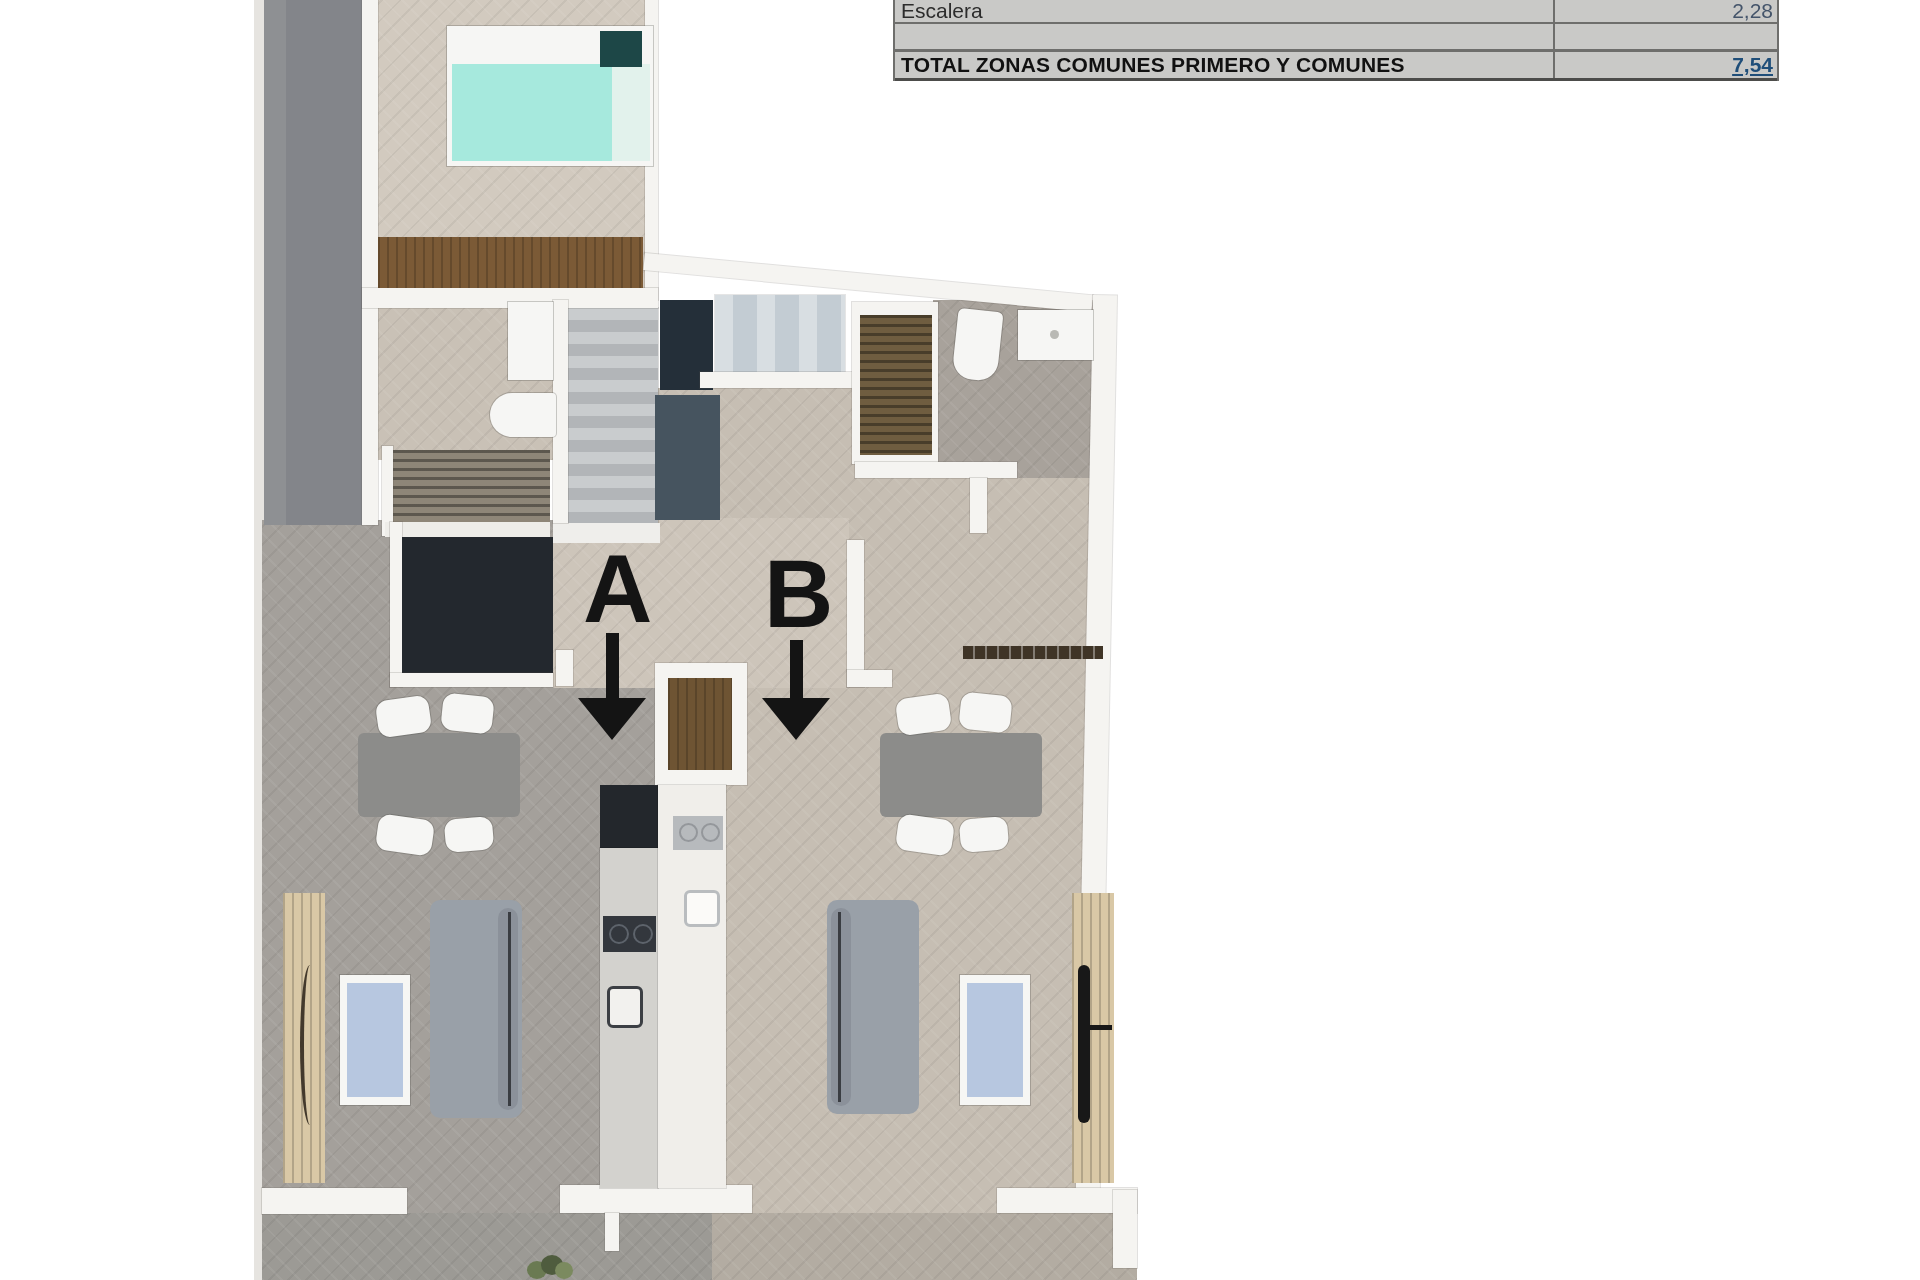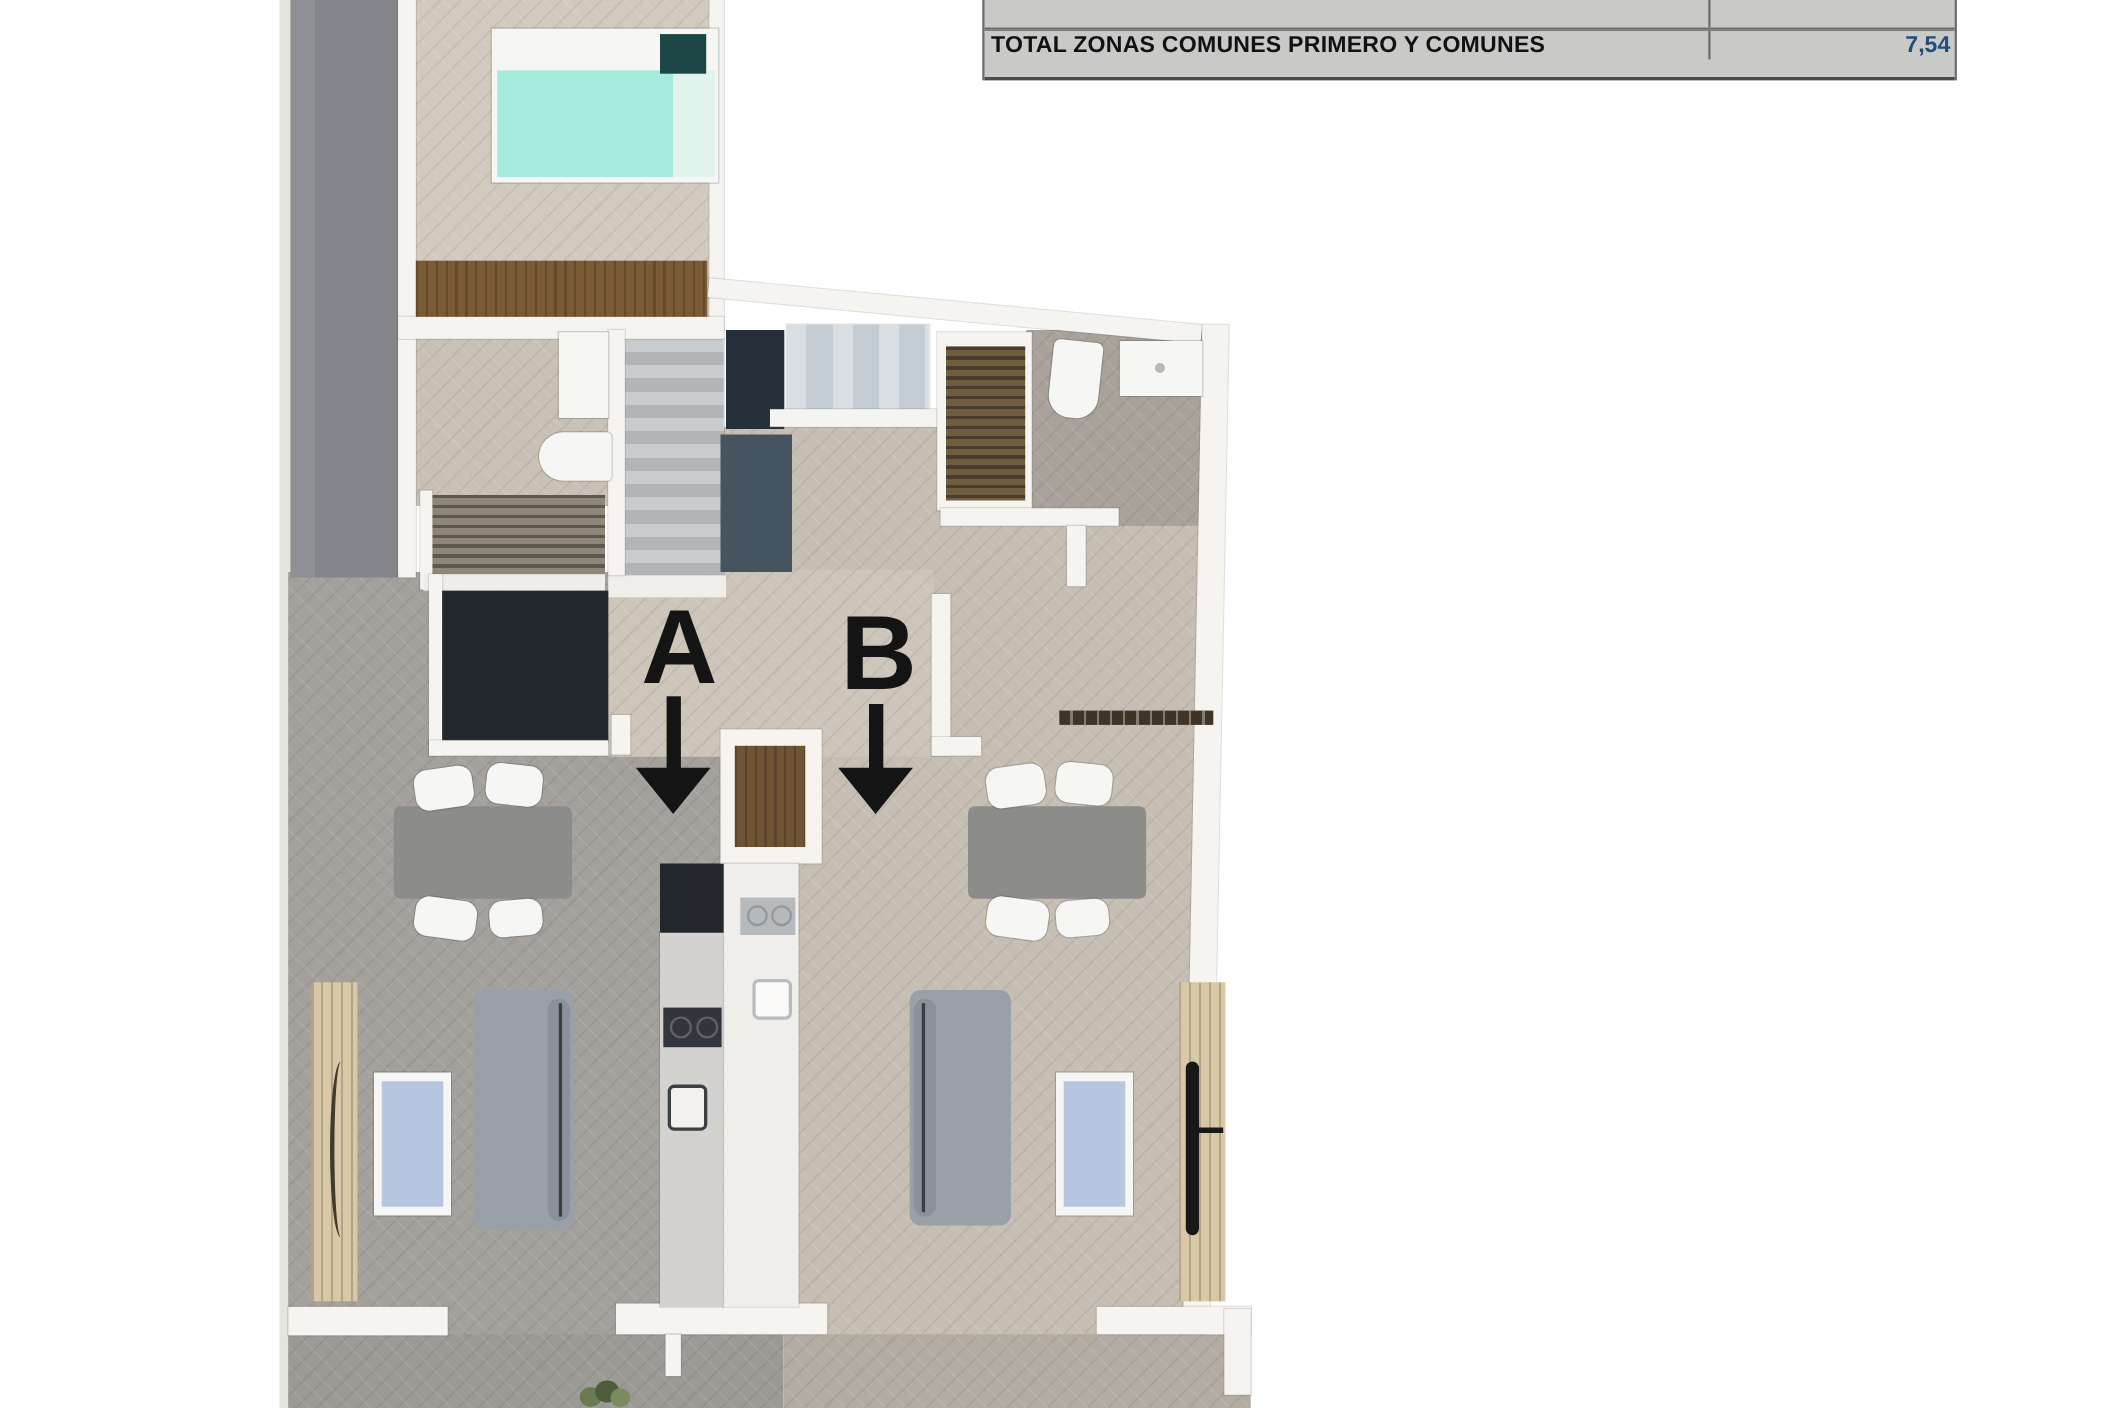--- a/index.html
+++ b/index.html
@@ -166,22 +166,26 @@
     <div class="abs arrow-shaft" style="left:606px;top:633px;width:13px;height:68px;"></div>
     <div class="abs arrow-head" style="left:578px;top:698px;"></div>
 
     <div class="abs letter" style="left:764px;top:557px;">B</div>
     <div class="abs arrow-shaft" style="left:790px;top:640px;width:13px;height:61px;"></div>
     <div class="abs arrow-head" style="left:762px;top:698px;"></div>
   </div>
 
   <div id="area-table">
     <div class="tr">
+      <div class="lbl" style="height:22px;line-height:22px;">Escalera</div>
+      <div class="val" style="height:22px;line-height:22px;">2,28</div>
+    </div>
+    <div class="tr">
       <div class="lbl" style="height:25px;line-height:25px;"></div>
       <div class="val" style="height:25px;line-height:25px;"></div>
     </div>
     <div class="tr total">
       <div class="lbl" style="height:26px;line-height:26px;">TOTAL ZONAS COMUNES PRIMERO Y COMUNES</div>
-      <div class="val" style="height:42px;line-height:26px;">7,54</div>
+      <div class="val" style="height:26px;line-height:26px;text-decoration:underline;">7,54</div>
     </div>
   </div>
 
 </div>
 
 </body></html>

